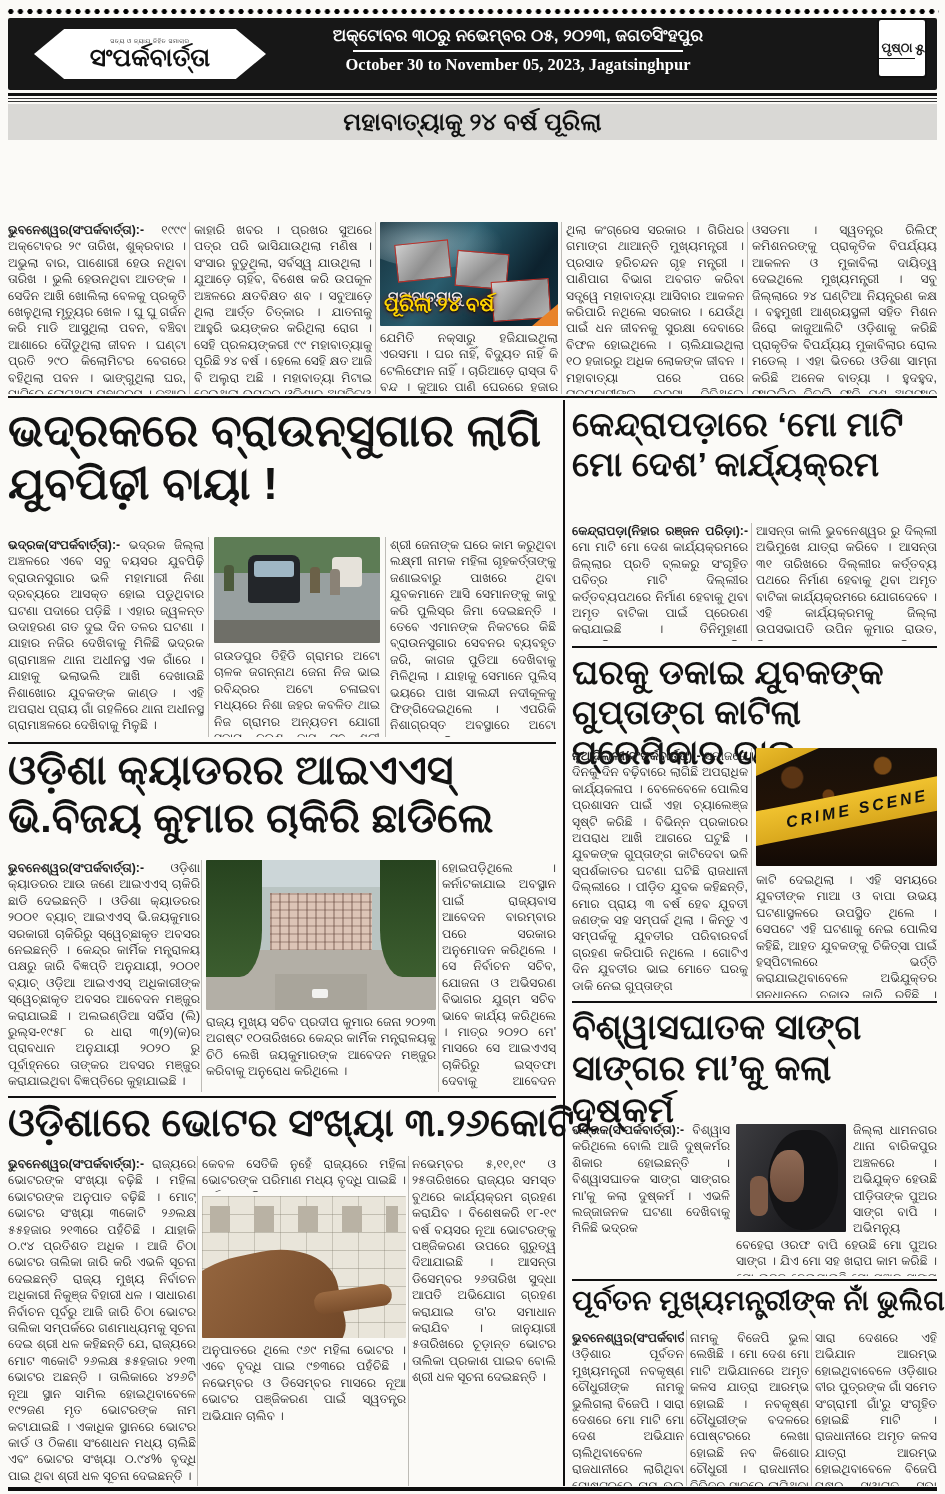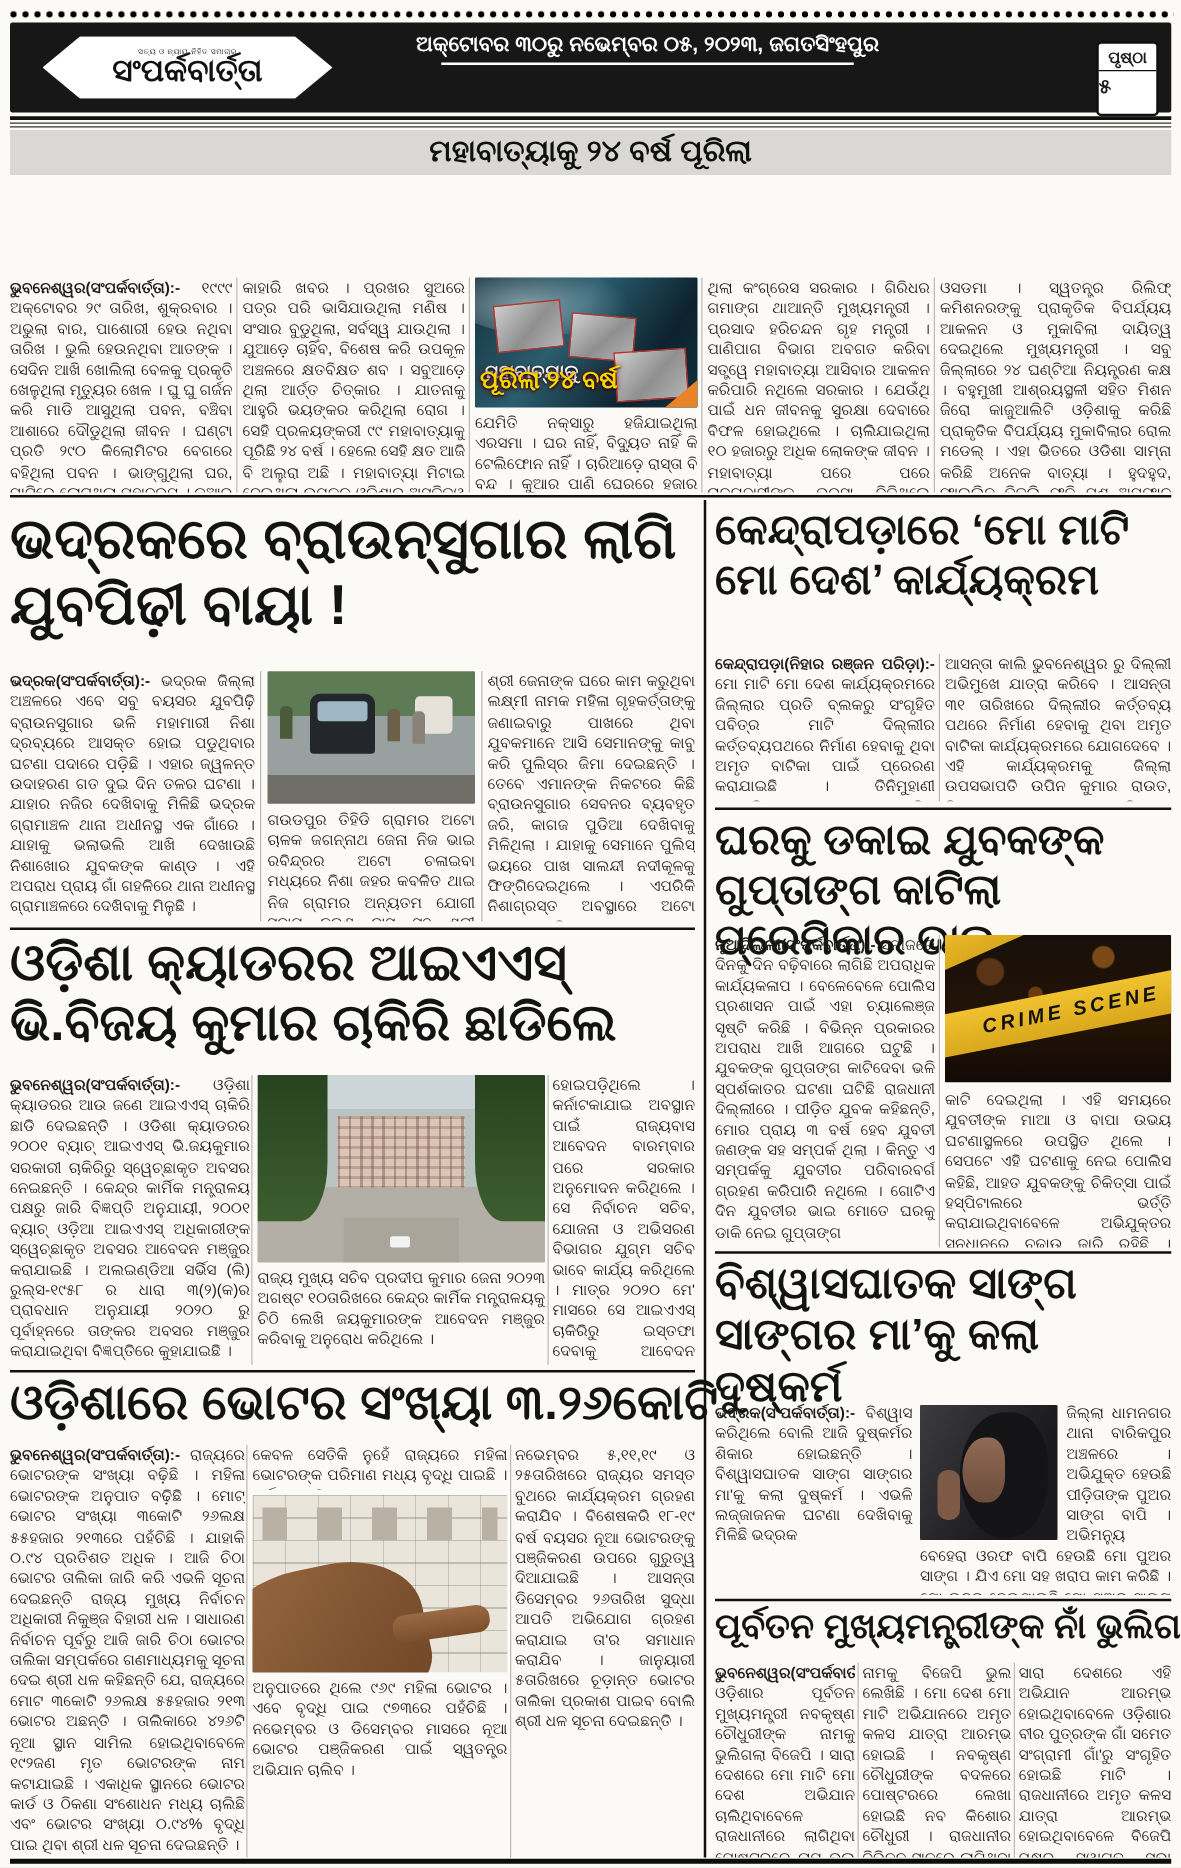--- a/index.html
+++ b/index.html
@@ -14,22 +14,22 @@
   .mast{left:8px;top:18px;width:929px;height:72px;background:#171717;border-radius:2px;}
   .logo{position:absolute;left:26px;top:11px;width:232px;height:50px;background:#fff;
         clip-path:polygon(0 50%,13% 0,87% 0,100% 50%,87% 100%,13% 100%);
         display:flex;flex-direction:column;align-items:center;justify-content:center;}
   .tag{font-size:6px;color:#222;letter-spacing:.5px;}
   .ttl{font-size:25px;font-weight:800;color:#111;line-height:1;}
   .dates{position:absolute;left:300px;top:8px;width:420px;text-align:center;}
   .d-od{color:#fff;font-size:17px;font-weight:700;}
   .d-line{height:2px;background:#fff;width:330px;margin:4px auto 3px auto;}
   .d-en{color:#fff;font-size:16.5px;font-weight:700;font-family:"Liberation Serif","DejaVu Serif",serif;}
-  .pbox{position:absolute;right:10px;top:15px;width:46px;height:56px;background:#fff;border:2px solid #111;
-        border-radius:4px;display:flex;flex-direction:column;align-items:flex-start;}
+  .pbox{position:absolute;right:10px;top:0;width:46px;height:56px;background:#fff;border:2px solid #111;
+        border-radius:4px;display:flex;align-items:center;}
   .plab{font-size:13px;font-weight:700;border-bottom:1.5px solid #111;width:100%;text-align:center;padding:3px 0 2px 0;}
   .pnum{font-size:16px;font-weight:700;padding-top:3px;}
   
   .r1{left:8px;top:93px;width:929px;height:2.5px;background:#111;}
   .r2{left:8px;top:97.5px;width:929px;height:1.2px;background:#333;}
   .r3{left:8px;top:100.5px;width:929px;height:1.2px;background:#333;}
   
   .kicker{left:8px;top:104px;width:929px;height:36px;background:#d9d8d5;display:flex;align-items:center;justify-content:center;
           font-size:24px;font-weight:800;color:#101010;}
   .hmain{left:8px;top:140px;width:929px;text-align:center;font-size:56px;font-weight:800;letter-spacing:-1px;color:#151515;}
@@ -95,20 +95,21 @@
   <div class="abs dots"></div>
 
   <div class="abs mast">
     <div class="logo">
       <div class="tag">ସତ୍ୟ ଓ ନ୍ୟାୟ ନିହିତ ସମାଚାର</div>
       <div class="ttl">ସଂପର୍କବାର୍ତ୍ତା</div>
     </div>
     <div class="dates">
       <div class="d-od">ଅକ୍ଟୋବର ୩୦ରୁ ନଭେମ୍ବର ୦୫, ୨୦୨୩, ଜଗତସିଂହପୁର</div>
       <div class="d-line"></div>
+      <div class="d-en">October 30 to November 05, 2023, Jagatsinghpur</div>
     </div>
     <div class="pbox">
       <div class="plab">ପୃଷ୍ଠା</div>
       <div class="pnum">୫</div>
     </div>
   </div>
   <div class="abs r1"></div>
   <div class="abs r2"></div>
   <div class="abs r3"></div>
 

